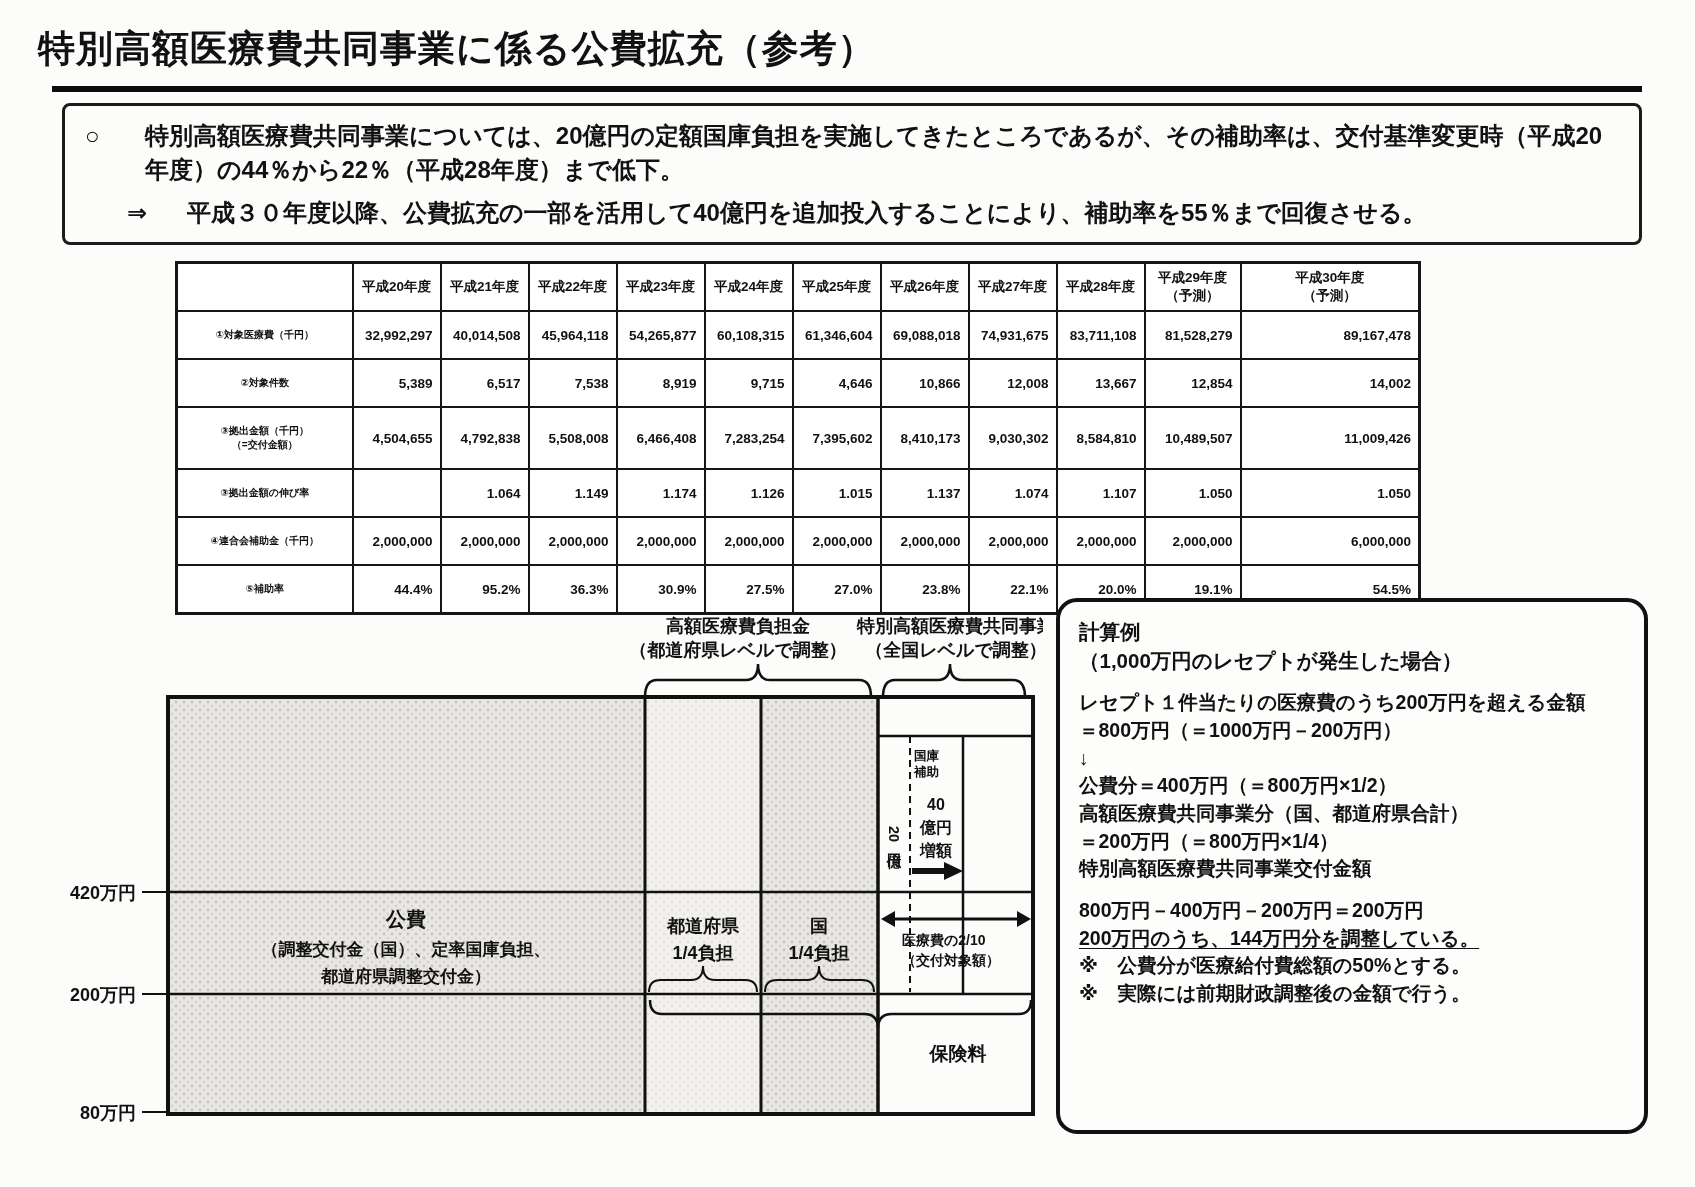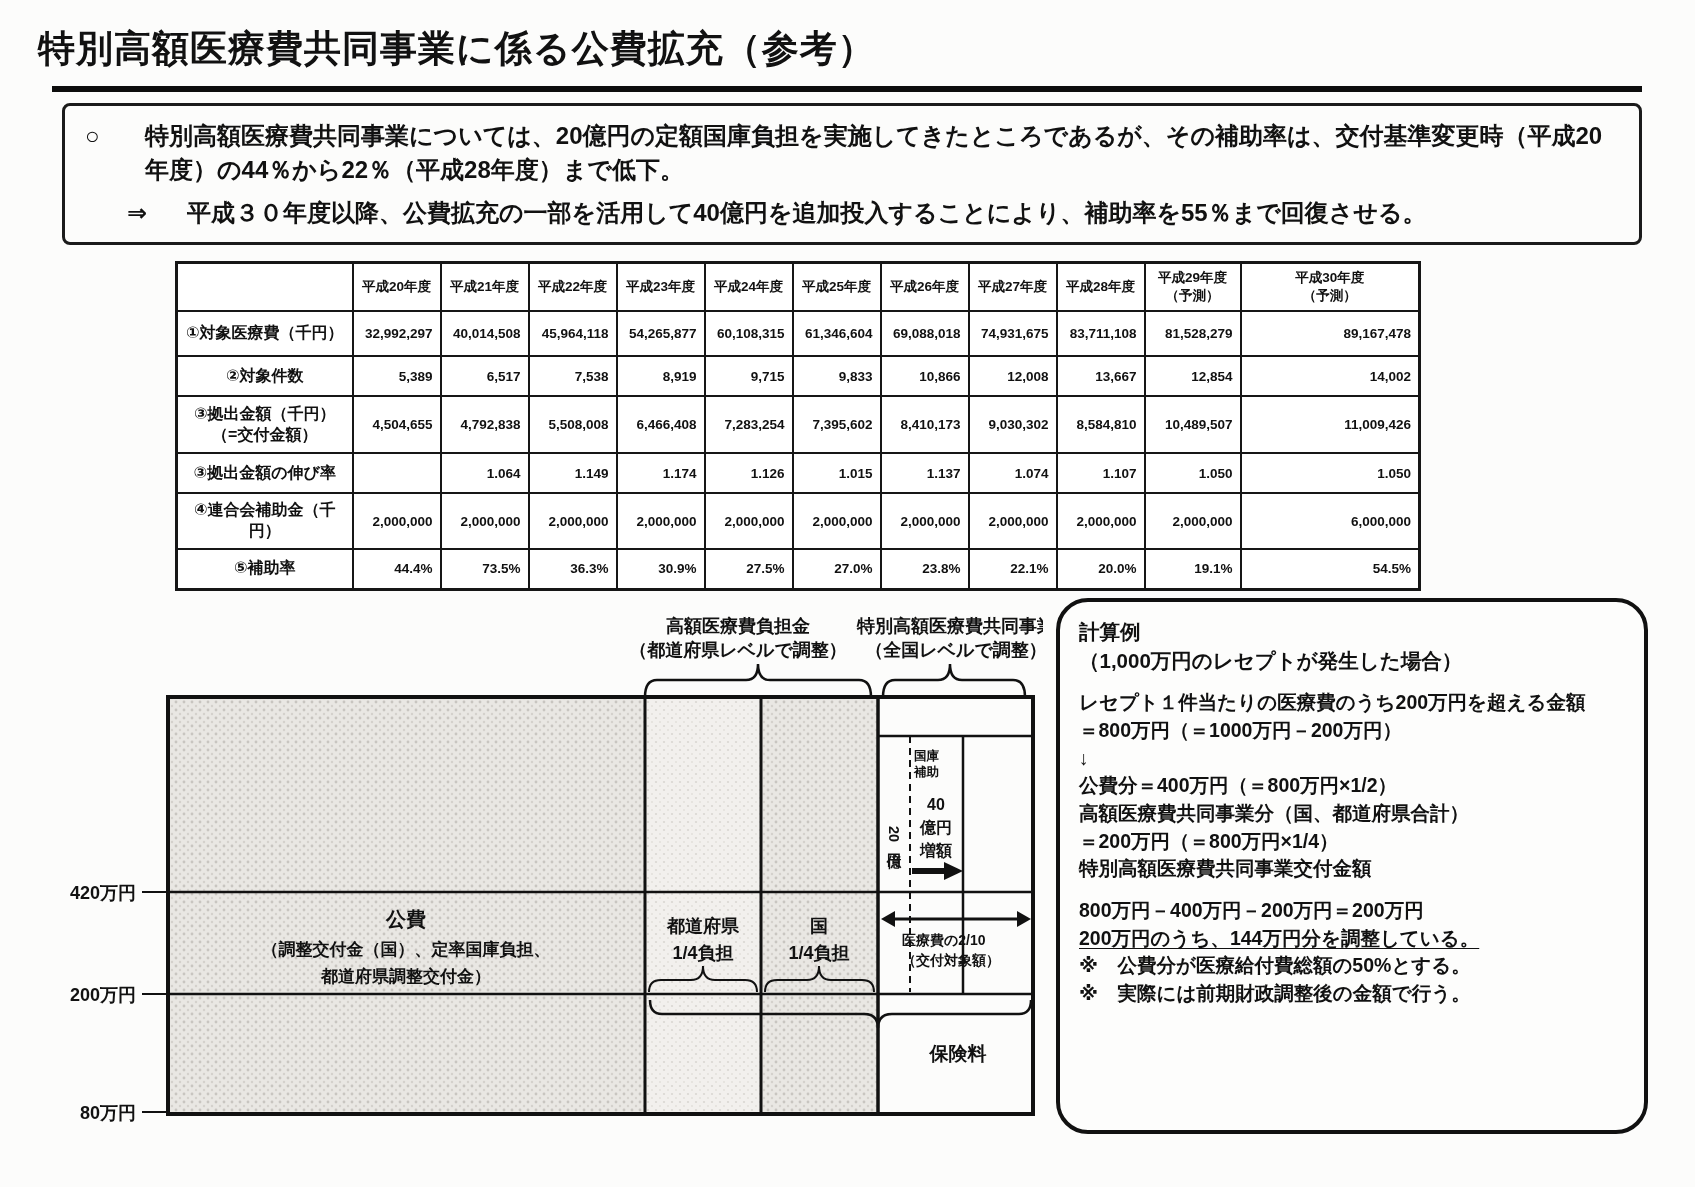--- a/index.html
+++ b/index.html
@@ -56,41 +56,41 @@
   }
   table.data th, table.data td {
     border: 2px solid #161616;
     font-size: 13.5px;
     font-weight: 700;
     white-space: pre-line;
     overflow: hidden;
   }
   table.data { border: 3px solid #161616; }
   table.data thead th { text-align: center; padding: 5px 2px; height: 44px; }
-  table.data tbody th { text-align: center; padding: 6px 2px; font-size: 16px; }
+  table.data tbody th { text-align: center; padding: 16px 2px; font-size: 10px; }
   table.data td { text-align: right; padding: 4px 7px 4px 2px; }
   table.data tbody tr { height: 45px; }
   table.data tbody tr.tall { height: 57px; }
   table.data tbody tr.short { height: 40px; }
 
   .image-label {
     position: absolute;
     left: 56px; top: 594px;
     font-size: 22px;
     font-weight: 800;
   }
   svg.diagram { position: absolute; left: 38px; top: 604px; }
   svg.diagram text { fill: #111; }
 
   .calc-box {
     position: absolute;
     left: 1056px; top: 598px;
     width: 592px; height: 536px;
     border: 4px solid #111;
-    border-radius: 32px;
+    border-radius: 21px;
     background: #fdfdfc;
     padding: 15px 17px 10px 19px;
     font-size: 19.5px;
     font-weight: 600;
     line-height: 1.42;
   }
   .calc-line.b { font-weight: 800; font-size: 20.5px; }
   .calc-line.u { text-decoration: underline; text-underline-offset: 3px; }
   .calc-line.blank { height: 14px; }
 </style>
@@ -161,21 +161,21 @@
           <td>81,528,279</td>
           <td>89,167,478</td>
         </tr>
         <tr class="short">
           <th>②対象件数</th>
           <td>5,389</td>
           <td>6,517</td>
           <td>7,538</td>
           <td>8,919</td>
           <td>9,715</td>
-          <td>9,833</td>
+          <td>4,646</td>
           <td>10,866</td>
           <td>12,008</td>
           <td>13,667</td>
           <td>12,854</td>
           <td>14,002</td>
         </tr>
         <tr class="tall">
           <th>③拠出金額（千円）
 （=交付金額）</th>
           <td>4,504,655</td>
@@ -214,21 +214,21 @@
           <td>2,000,000</td>
           <td>2,000,000</td>
           <td>2,000,000</td>
           <td>2,000,000</td>
           <td>2,000,000</td>
           <td>6,000,000</td>
         </tr>
         <tr class="short">
           <th>⑤補助率</th>
           <td>44.4%</td>
-          <td>73.5%</td>
+          <td>95.2%</td>
           <td>36.3%</td>
           <td>30.9%</td>
           <td>27.5%</td>
           <td>27.0%</td>
           <td>23.8%</td>
           <td>22.1%</td>
           <td>20.0%</td>
           <td>19.1%</td>
           <td>54.5%</td>
         </tr>

